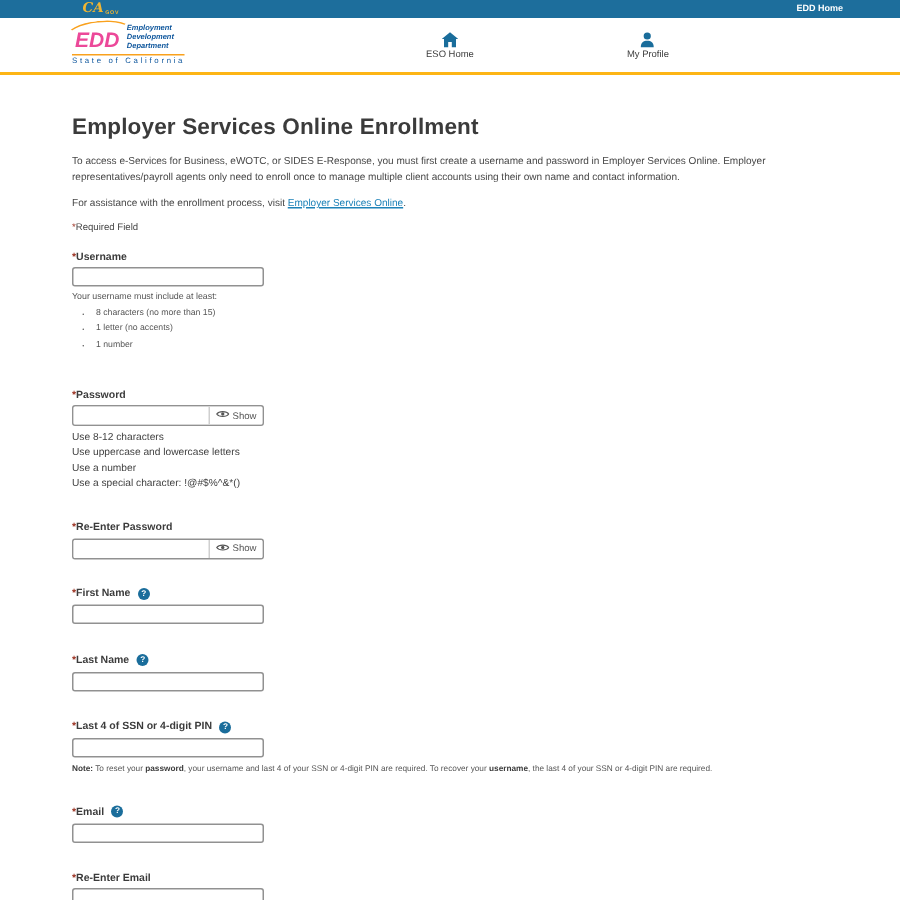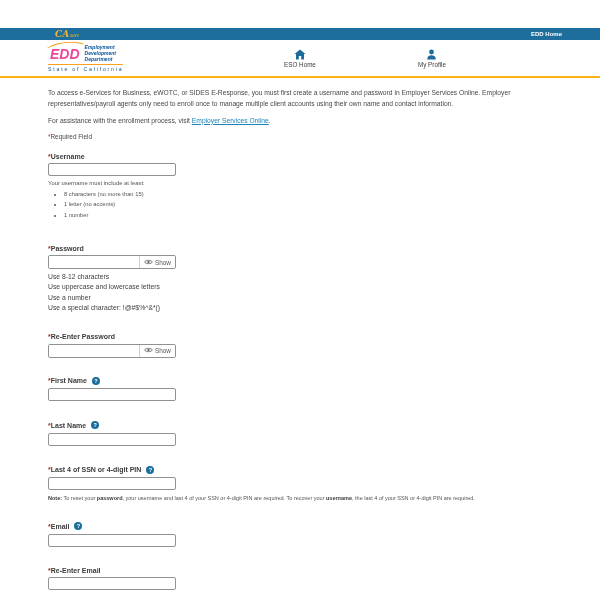--- a/index.html
+++ b/index.html
@@ -1,21 +1,21 @@
 <!DOCTYPE html>
 <html><head>
 <meta charset="utf-8">
 <style>
   * { margin:0; padding:0; box-sizing:border-box; }
   html,body { width:600px; height:600px; overflow:hidden; background:#ffffff;
     font-family:"Liberation Sans", sans-serif; color:#404040; }
 
   
   .utility-bar { height:12px; background:#1d6e9c; display:flex; align-items:center;
-    justify-content:space-between; padding:0 38px 0 55px;margin-top:28px; }
+    justify-content:space-between; padding:0 38px 0 55px; }
   .ca-logo { display:flex; align-items:flex-end; gap:1px; line-height:1; }
   .ca-script { font-family:"DejaVu Serif", serif; font-style:italic; font-weight:bold;
     font-size:9px; color:#f2b632; }
   .ca-gov { font-size:3.5px; color:#f2b632; font-weight:bold; letter-spacing:.5px; }
   .utility-link { color:#ffffff; font-size:6px; font-weight:bold; text-decoration:none; }
 
   
   .main-header { height:38px; background:#ffffff; border-bottom:2.5px solid #fdb515;
     display:flex; align-items:center; padding:0 48px; }
   .edd-logo { width:130px; }
@@ -107,20 +107,21 @@
             <circle cx="5.5" cy="3" r="2.4" fill="#1a6d9b"></circle>
             <path d="M1.2 10.5 C1.2 7.4 3 6.2 5.5 6.2 C8 6.2 9.8 7.4 9.8 10.5 Z" fill="#1a6d9b"></path>
           </svg>
       </span>
       <span class="nav-label">My Profile</span>
     </a>
   </div>
 </div>
 
 <div class="content">
+  <h1>Employer Services Online Enrollment</h1>
 
   <p class="intro">To access e-Services for Business, eWOTC, or SIDES E-Response, you must first create a username and password in Employer Services Online. Employer representatives/payroll agents only need to enroll once to manage multiple client accounts using their own name and contact information.</p>
 
   <p class="assist"><span>For assistance with the enrollment process, visit </span><a href="#">Employer Services Online</a><span>.</span></p>
 
   <p class="required-note"><span class="req">*</span><span>Required Field</span></p>
 
   <div class="group g-username">
     <div class="label-row">
       <span class="req">*</span>

